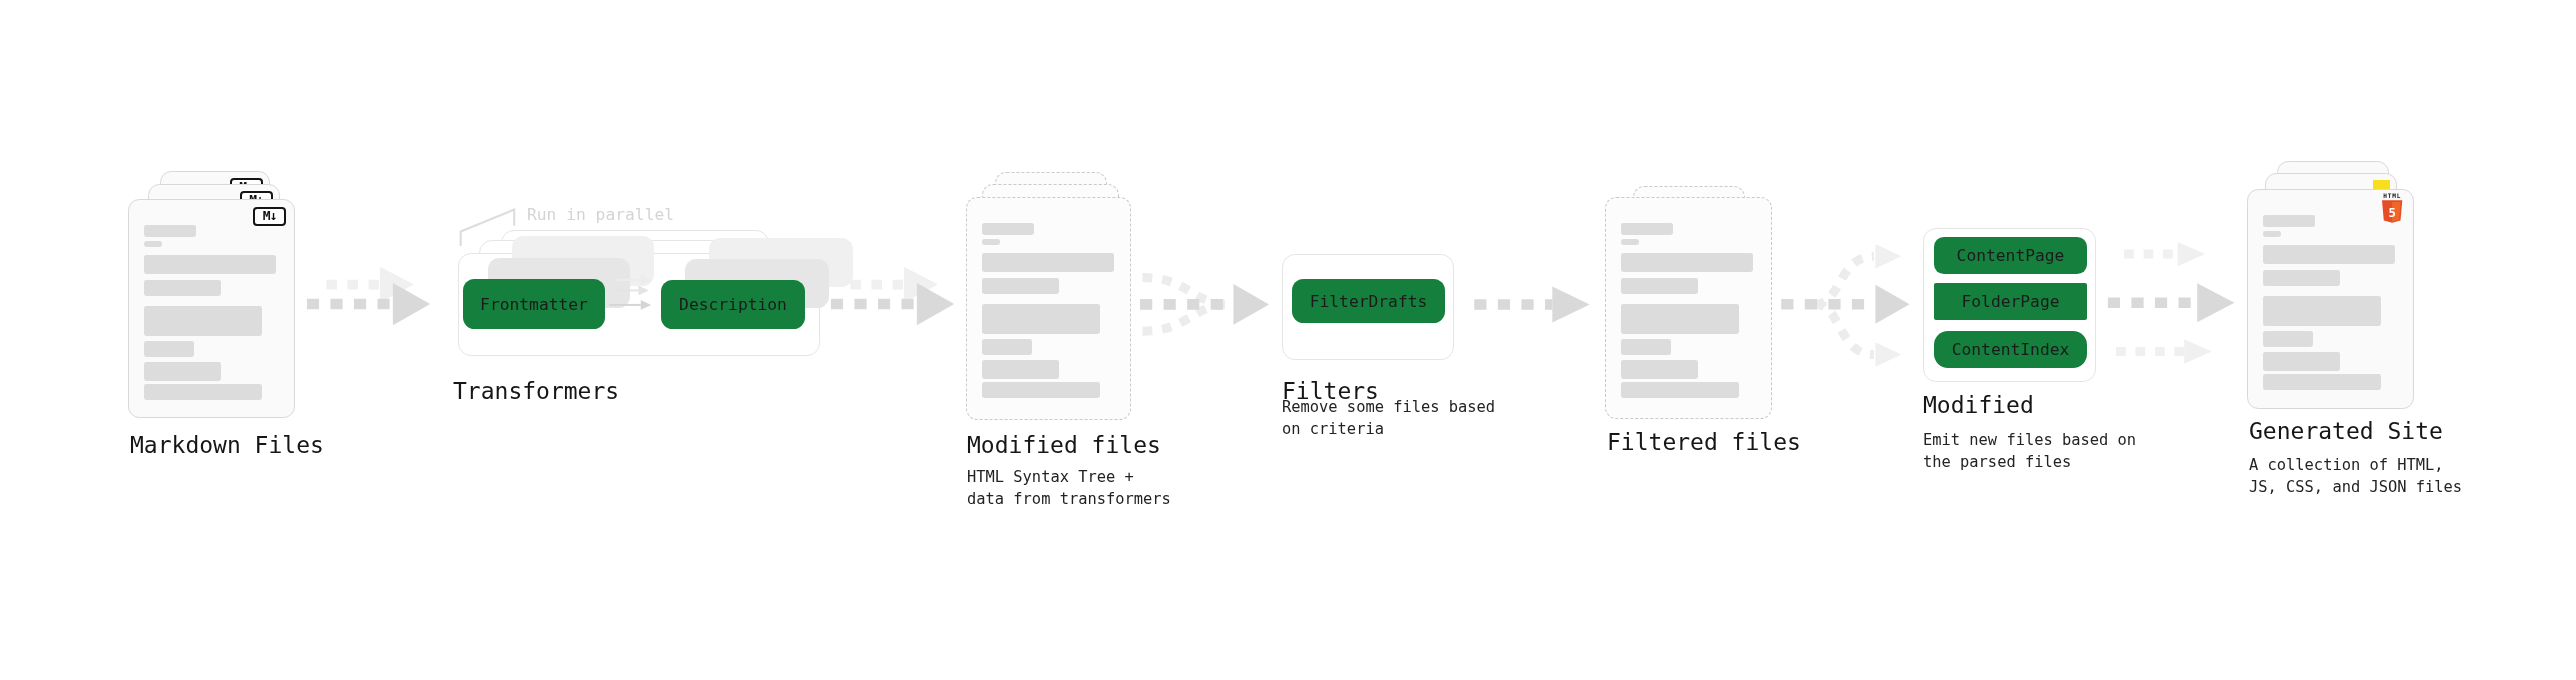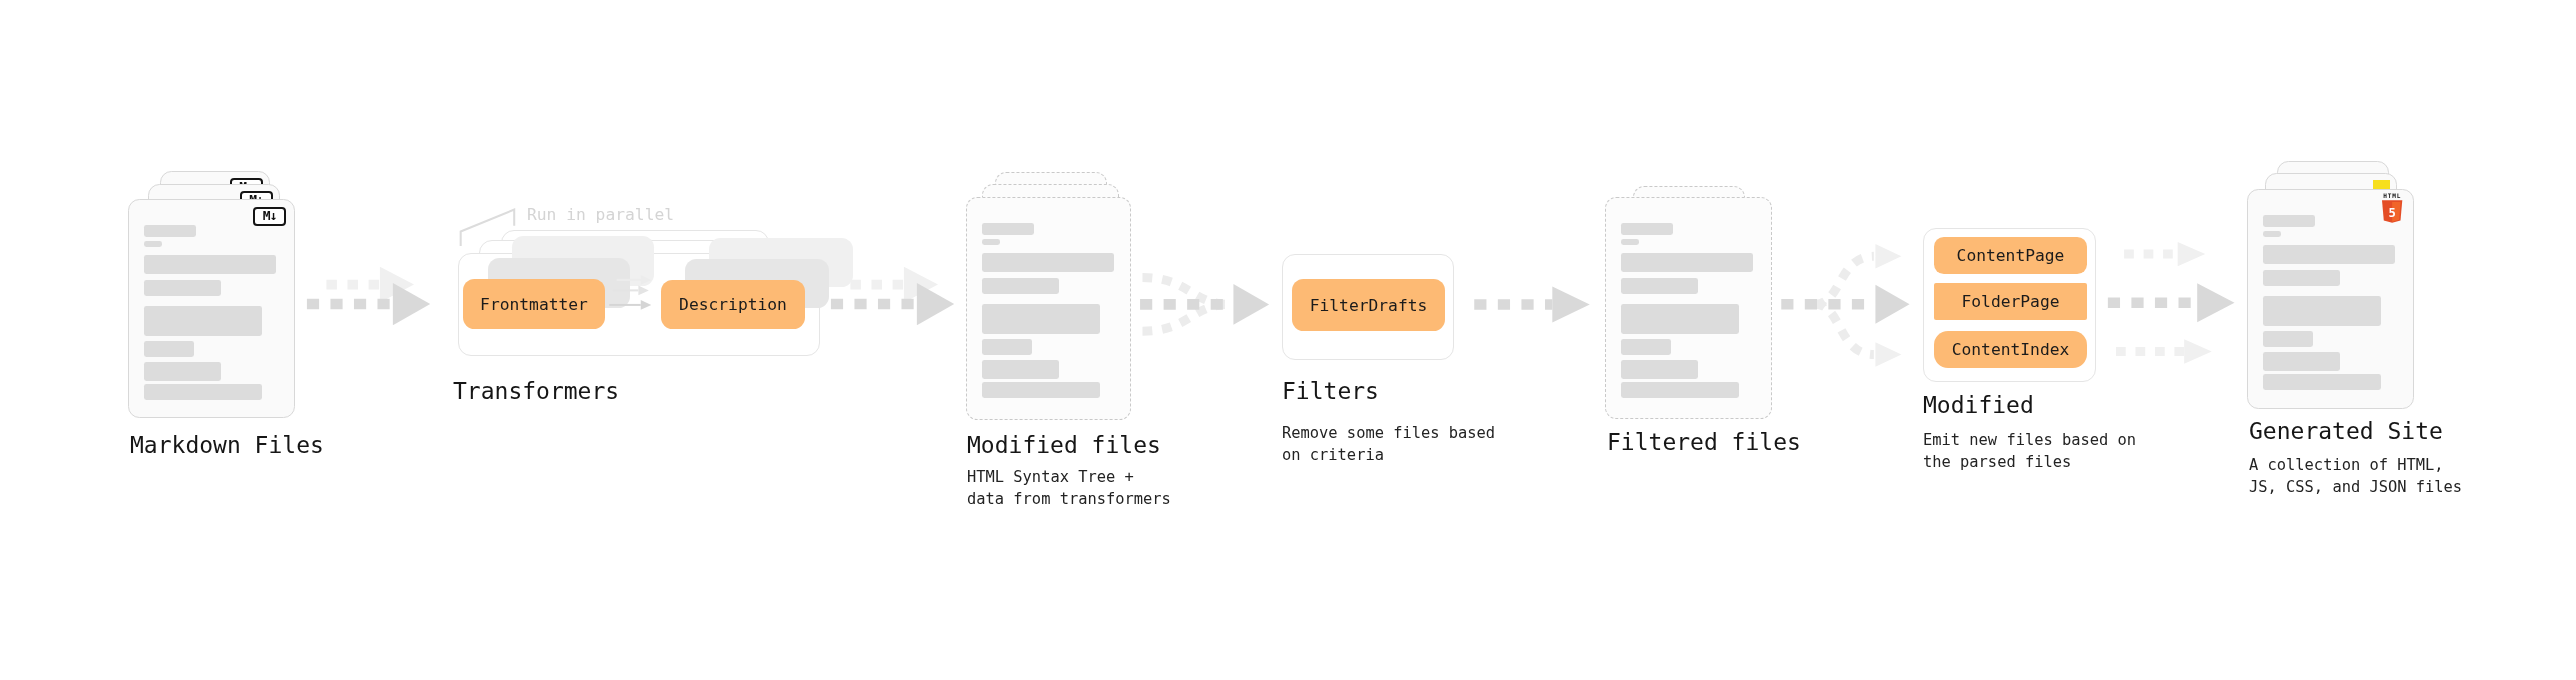--- a/index.html
+++ b/index.html
@@ -26,21 +26,21 @@
            line-height:14px;text-align:center;box-sizing:border-box;letter-spacing:-0.8px;}
   .mdbadge.back{top:5.7px;right:6.5px;}
   .css-badge{position:absolute;top:3.3px;right:5.7px;width:19.5px;text-align:center;margin-top:44px;}
   .css-word{font-size:6.5px;font-weight:bold;color:#111;line-height:6.5px;letter-spacing:0.4px;}
   .css-bar{width:18px;height:3.3px;background:#2962ff;margin:0.8px auto 0;}
   .js-badge{position:absolute;top:5.7px;right:5.7px;width:17px;height:9px;background:#f7df1e;}
   .html5-logo{position:absolute;top:2.4px;right:10.6px;width:20.3px;text-align:center;}
   .html5-word{font-size:6.1px;font-weight:bold;color:#111;line-height:7.3px;letter-spacing:0.8px;}
 
   
-  .gbox{position:absolute;background:#fdba74;border-radius:11.4px;display:flex;align-items:center;
+  .gbox{position:absolute;background:#15803d;border-radius:11.4px;display:flex;align-items:center;
         justify-content:center;font-size:16.3px;color:#1b1b1b;white-space:nowrap;}
   .ghost1{background:#e6e6e6;}
   .ghost2{background:#f0f0f0;}
   .cbox{position:absolute;background:#ffffff;border:1.6px solid #e5e5e5;border-radius:13px;box-sizing:border-box;}
 
   
   .title{position:absolute;font-size:23px;font-weight:500;color:#161616;white-space:nowrap;}
   .desc{position:absolute;font-size:15.4px;line-height:22px;color:#232323;white-space:nowrap;}
   .desc .indent{padding-left:21px;}
   .annotation{position:absolute;font-size:16.3px;color:#d4d4d4;white-space:nowrap;}
@@ -136,23 +136,23 @@
   </div>
 
   <svg style="left:1136px;top:271px;" width="138" height="70" viewBox="0 0 170 86">
     <path d="M8,8 C66,8 68,41 116,41" fill="none" stroke="#ececec" stroke-width="11" stroke-dasharray="12 12"></path>
     <path d="M8,74 C66,74 68,41 116,41" fill="none" stroke="#ececec" stroke-width="11" stroke-dasharray="12 12"></path>
     <line x1="5" y1="41" x2="120" y2="41" stroke="#d9d9d9" stroke-width="13" stroke-dasharray="15 14"></line>
     <polygon points="120,16 120,66 164,41" fill="#d9d9d9"></polygon>
   </svg>
 
   <div class="cbox" style="left:1282px;top:254px;width:172px;height:106px;"></div>
-  <div class="gbox" style="left:1292px;top:279px;width:153px;height:52px;">FilterDrafts</div>
+  <div class="gbox" style="left:1292px;top:279px;width:153px;height:44px;">FilterDrafts</div>
   <div class="title" style="left:1282px;top:378px;">Filters</div>
-  <div class="desc" style="left:1282px;top:422px;">
+  <div class="desc" style="left:1282px;top:396px;">
     <div>Remove some files based</div>
     <div>on criteria</div>
   </div>
 
   <svg style="left:1471px;top:284px;" width="122" height="41" viewBox="0 0 150 50">
     <line x1="4" y1="25" x2="100" y2="25" stroke="#d9d9d9" stroke-width="13" stroke-dasharray="15 14"></line>
     <polygon points="100,3 100,47 146,25" fill="#d9d9d9"></polygon>
   </svg>
 
   <div class="page dashed" style="left:1633px;top:186px;width:112px;height:114px;"></div>

